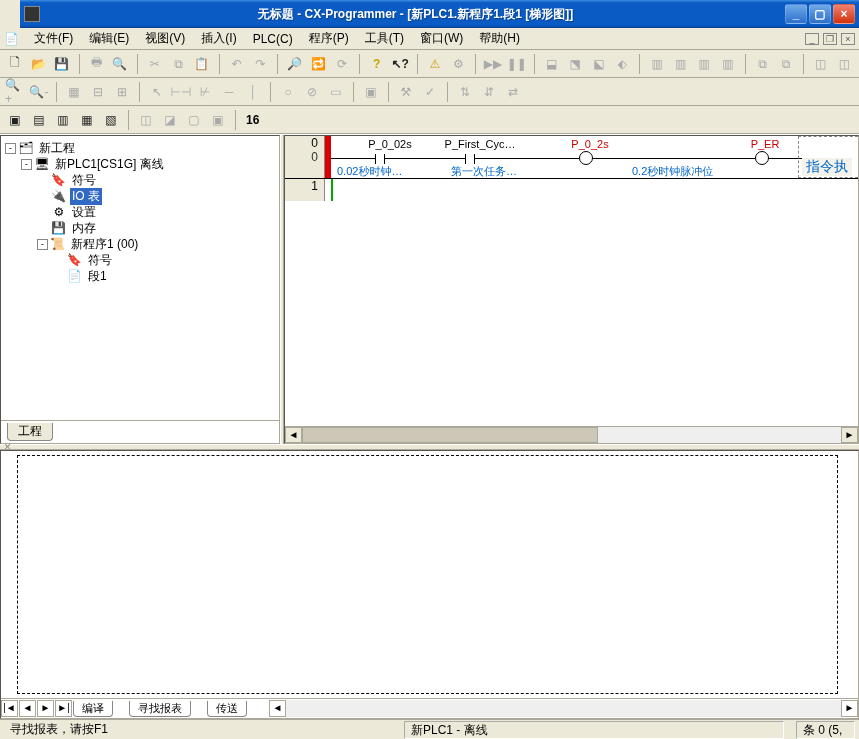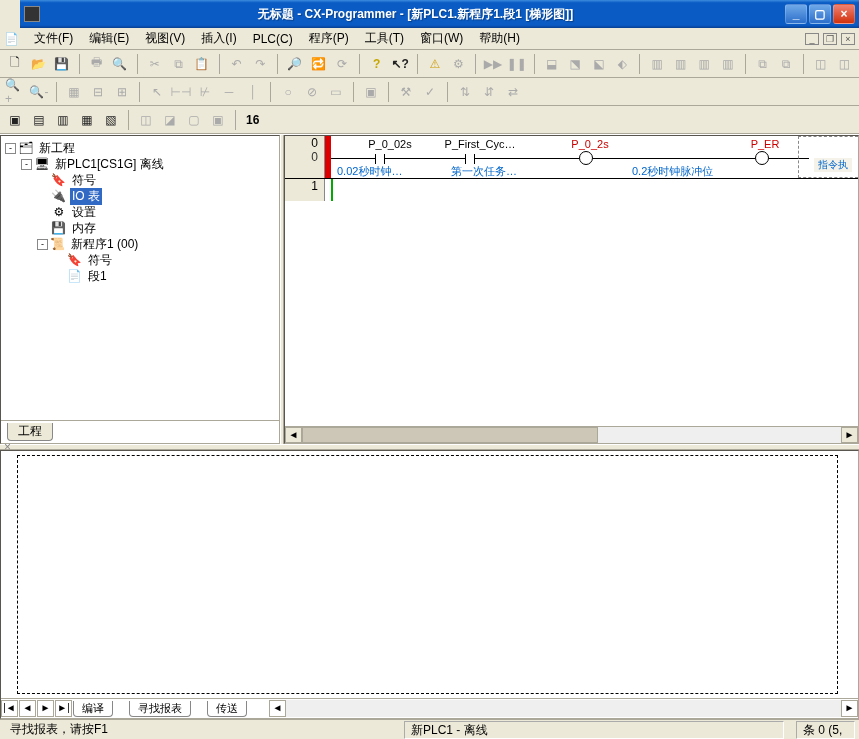--- a/index.html
+++ b/index.html
@@ -57,21 +57,21 @@
 .rail-left { position: absolute; left: 0; top: 0; bottom: 0; width: 6px; background: #d00; }
 .rail-green { position: absolute; left: 6px; top: 0; bottom: 0; width: 2px; background: #0a0; z-index: 1; }
 .wire { position: absolute; top: 22px; height: 1px; background: #000; }
 .contact-label { position: absolute; font-size: 11px; text-align: center; }
 .contact-sym { position: absolute; top: 17px; }
 .contact-sym .v { display: inline-block; width: 1px; height: 10px; background: #000; }
 .contact-sym .gap { display: inline-block; width: 8px; }
 .coil-sym { position: absolute; top: 15px; width: 14px; height: 14px; border: 1px solid #000; border-radius: 50%; background: #fff; }
 .desc-line { position: absolute; top: 28px; font-size: 11px; color: #0066cc; white-space: nowrap; }
 .red-label { color: #c00; }
-.out-label { position: absolute; right: 6px; top: 22px; font-size: 10px; color: #0066cc; background: #f5f3e9; padding: 0 4px; }
+.out-label { position: absolute; right: 6px; top: 22px; font-size: 14px; color: #0066cc; background: #f5f3e9; padding: 0 4px; }
 .dash-border { position: absolute; right: 0; top: 0; bottom: 0; width: 60px; border-left: 1px dashed #888; border-top: 1px dashed #888; border-bottom: 1px dashed #888; }
 
 .rung-empty { display: flex; }
 .rung-empty .rung-body { height: 22px; border: none; }
 
 .hscroll { height: 17px; background: #ece9d8; display: flex; align-items: stretch; border-top: 1px solid #aca899; }
 .hscroll .arrow { width: 17px; border: 1px solid #aca899; background: #ece9d8; text-align: center; font-size: 10px; line-height: 14px; }
 .hscroll .track { flex: 1; background: #efefef; position: relative; }
 .hscroll .thumb { position: absolute; height: 100%; background: #cdc7b8; border: 1px solid #aca899; }
 

